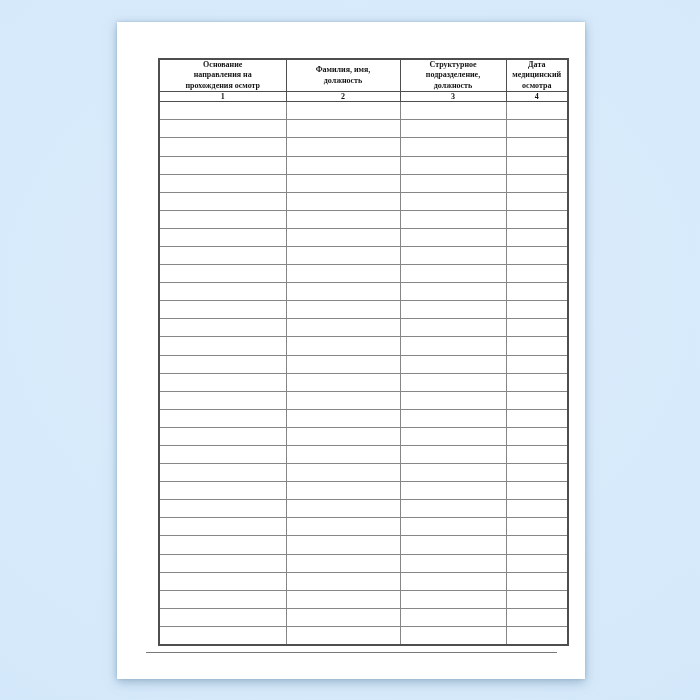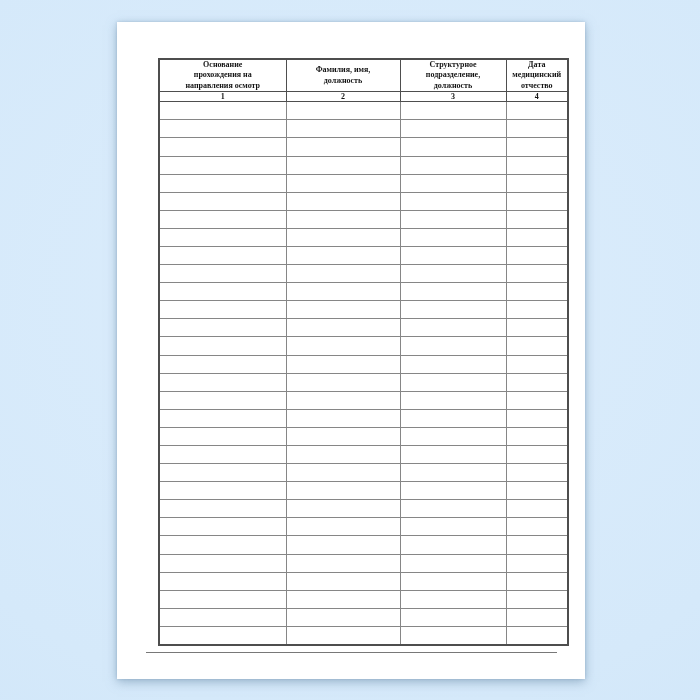--- a/index.html
+++ b/index.html
@@ -52,36 +52,36 @@
     <colgroup>
       <col style="width:127px">
       <col style="width:114px">
       <col style="width:106px">
       <col style="width:62px">
     </colgroup>
     <thead>
       <tr>
         <th>
           <div class="hdr-line">Основание</div>
-          <div class="hdr-line">прохождения на</div>
-          <div class="hdr-line">направления осмотр</div>
+          <div class="hdr-line">направления на</div>
+          <div class="hdr-line">прохождения осмотр</div>
         </th>
         <th>
           <div class="hdr-line">Фамилия, имя,</div>
           <div class="hdr-line">должность</div>
         </th>
         <th>
           <div class="hdr-line">Структурное</div>
           <div class="hdr-line">подразделение,</div>
           <div class="hdr-line">должность</div>
         </th>
         <th>
           <div class="hdr-line">Дата</div>
           <div class="hdr-line">медицинский</div>
-          <div class="hdr-line">отчество</div>
+          <div class="hdr-line">осмотра</div>
         </th>
       </tr>
       <tr class="num-row">
         <td>1</td>
         <td>2</td>
         <td>3</td>
         <td>4</td>
       </tr>
     </thead>
     <tbody>

